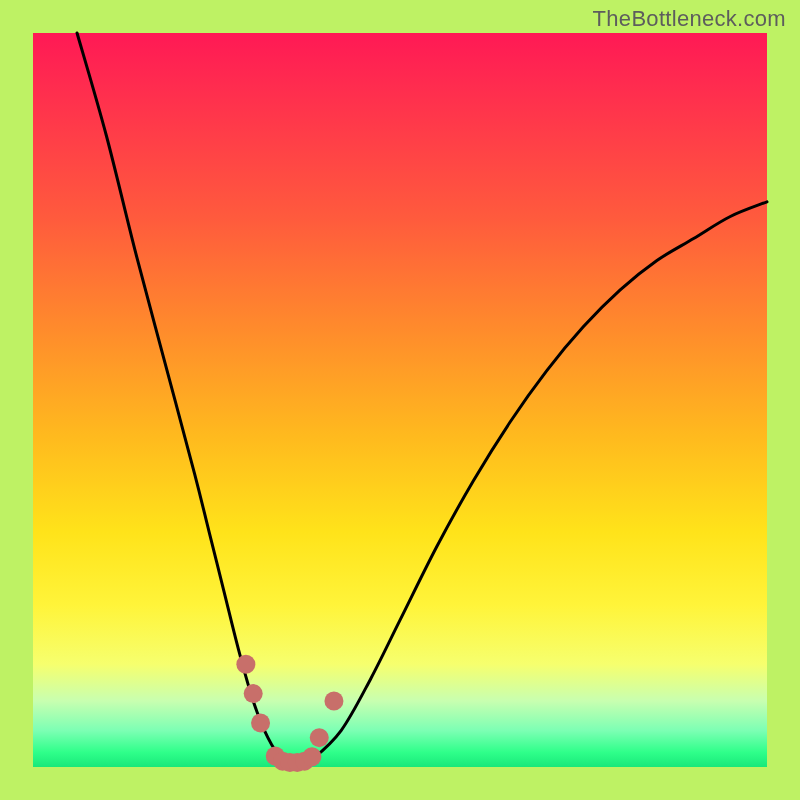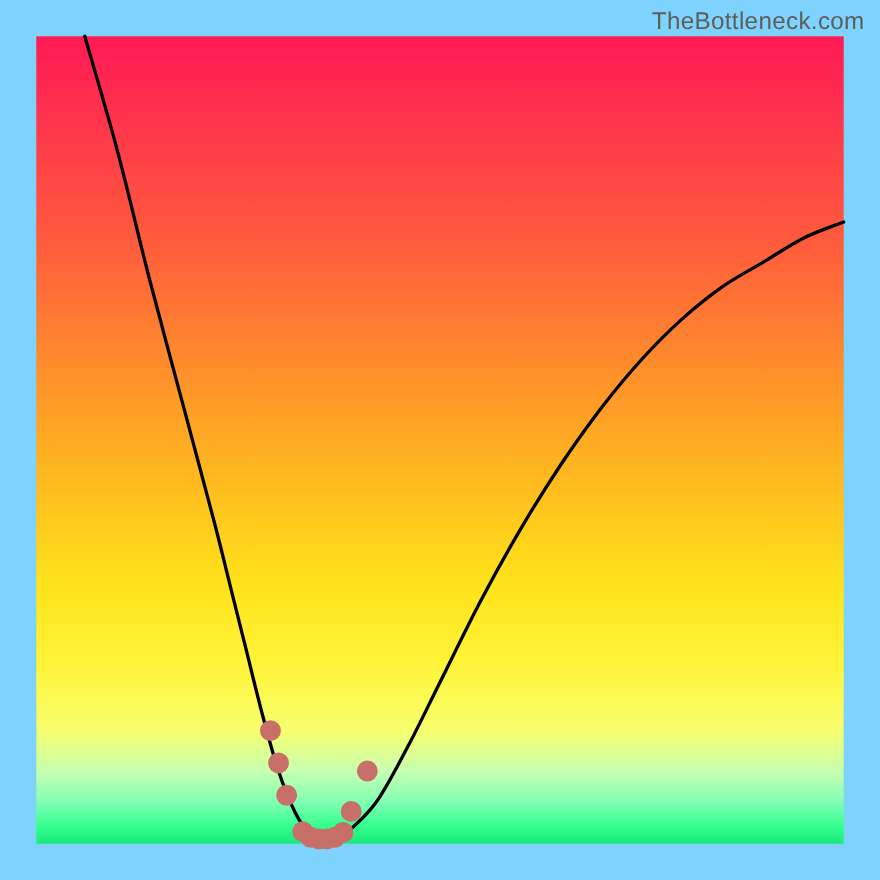--- a/index.html
+++ b/index.html
@@ -8,21 +8,21 @@
     width: 800px;
     height: 800px;
     background: #000;
     overflow: hidden;
     font-family: Arial, Helvetica, sans-serif;
   }
   .stage {
     position: relative;
     width: 800px;
     height: 800px;
-    background: #7dd3fc;
+    background: #bef264;
   }
   .plot {
     position: absolute;
     left: 33px;
     top: 33px;
     width: 734px;
     height: 734px;
     
     background: linear-gradient(
       to bottom,

